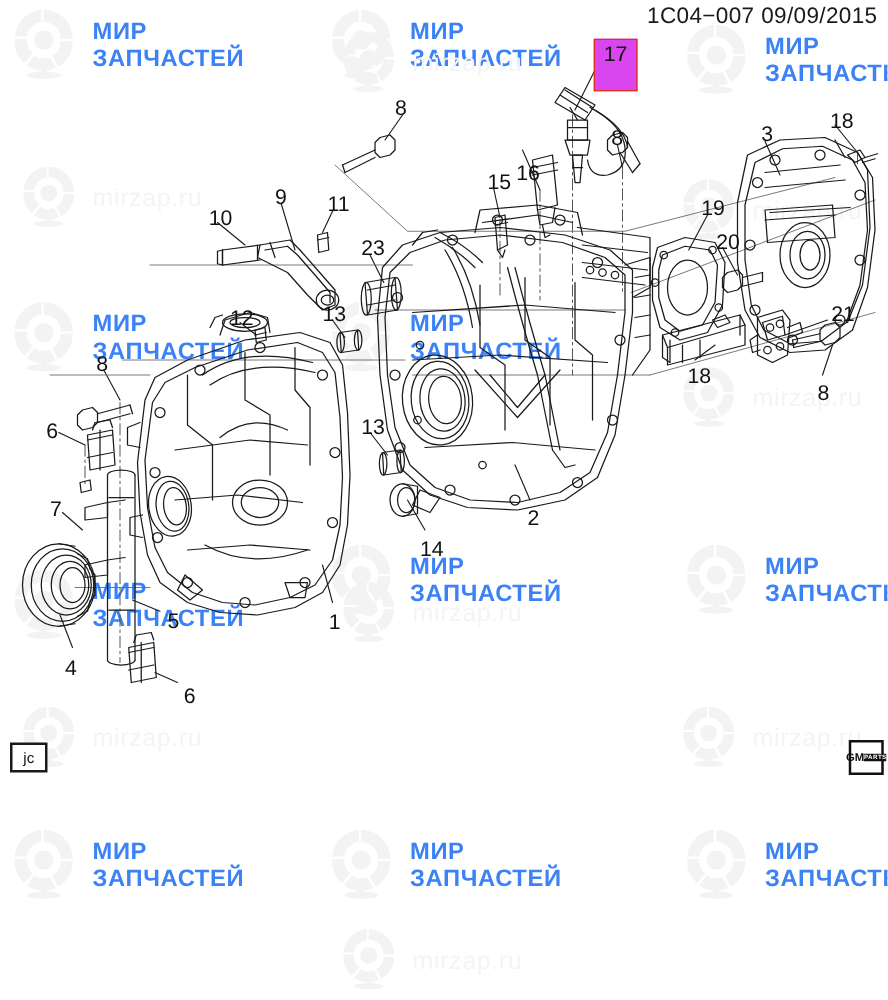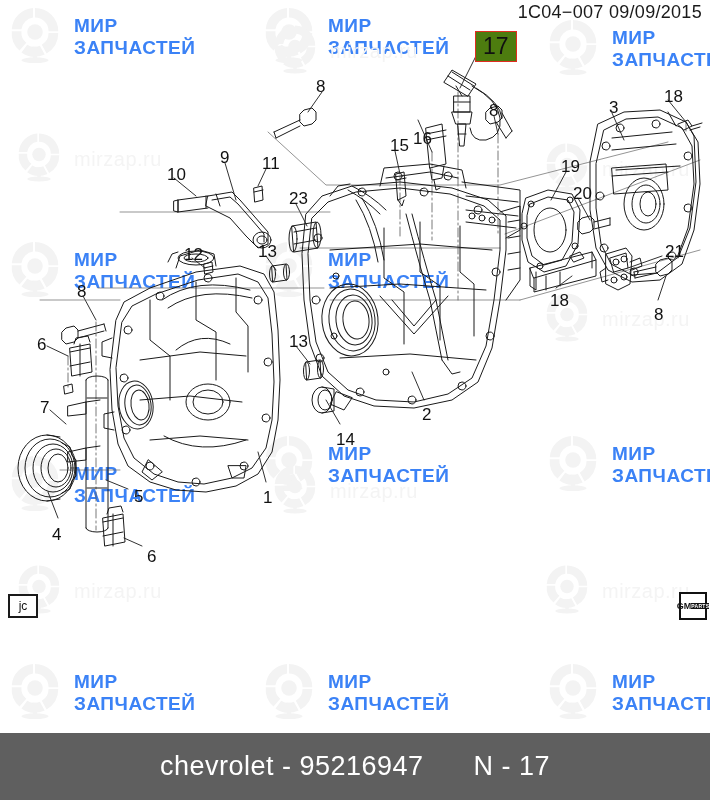--- a/index.html
+++ b/index.html
@@ -17,22 +17,22 @@
   .wm-zap{font-size:19px;}
   .wm-url{font-size:20px;color:#f4f4f4;font-weight:400;letter-spacing:.5px;}
 
   
   #drawing{position:absolute;left:0;top:0;width:710px;height:800px;z-index:3;}
 
   
   .cal{position:absolute;z-index:6;font-size:17px;color:#111;
        font-family:"Liberation Sans","DejaVu Sans",sans-serif;line-height:1;
        white-space:nowrap;}
-  .cal.hl{background:#4d7c0f;border:1px solid #e02d20;color:#111;
-          padding:3px 7px 3px 7px;font-size:23px;}
+  .cal.hl{background:#d946ef;border:1px solid #e02d20;color:#111;
+          padding:3px 7px 20px 7px;font-size:17px;}
 
   
   #header{position:absolute;right:8px;top:2px;z-index:7;font-size:18px;color:#1a1a1a;
           letter-spacing:.3px;white-space:nowrap;}
 
   
   .cornerbox{position:absolute;z-index:7;background:#fff;border:2px solid #1a1a1a;
              display:flex;align-items:center;justify-content:center;}
   #jcbox{left:8px;top:594px;width:26px;height:20px;font-size:12px;color:#111;}
   #gmbox{left:679px;top:592px;width:24px;height:24px;border:2px solid #111;
@@ -840,21 +840,14 @@
     </div>
 
   <div id="jcbox" class="cornerbox">
     <span>jc</span>
   </div>
   <div id="gmbox" class="cornerbox">
     <span class="gm-top">GM</span>
     <span class="gm-bot">PARTS</span>
   </div>
 
-  <div id="footer">
-    <div class="ftxt">
-      <span>chevrolet - 95216947</span>
-      <span class="fgap"></span>
-      <span>N - 17</span>
-    </div>
-  </div>
 
 </div>
 
 </body></html>

